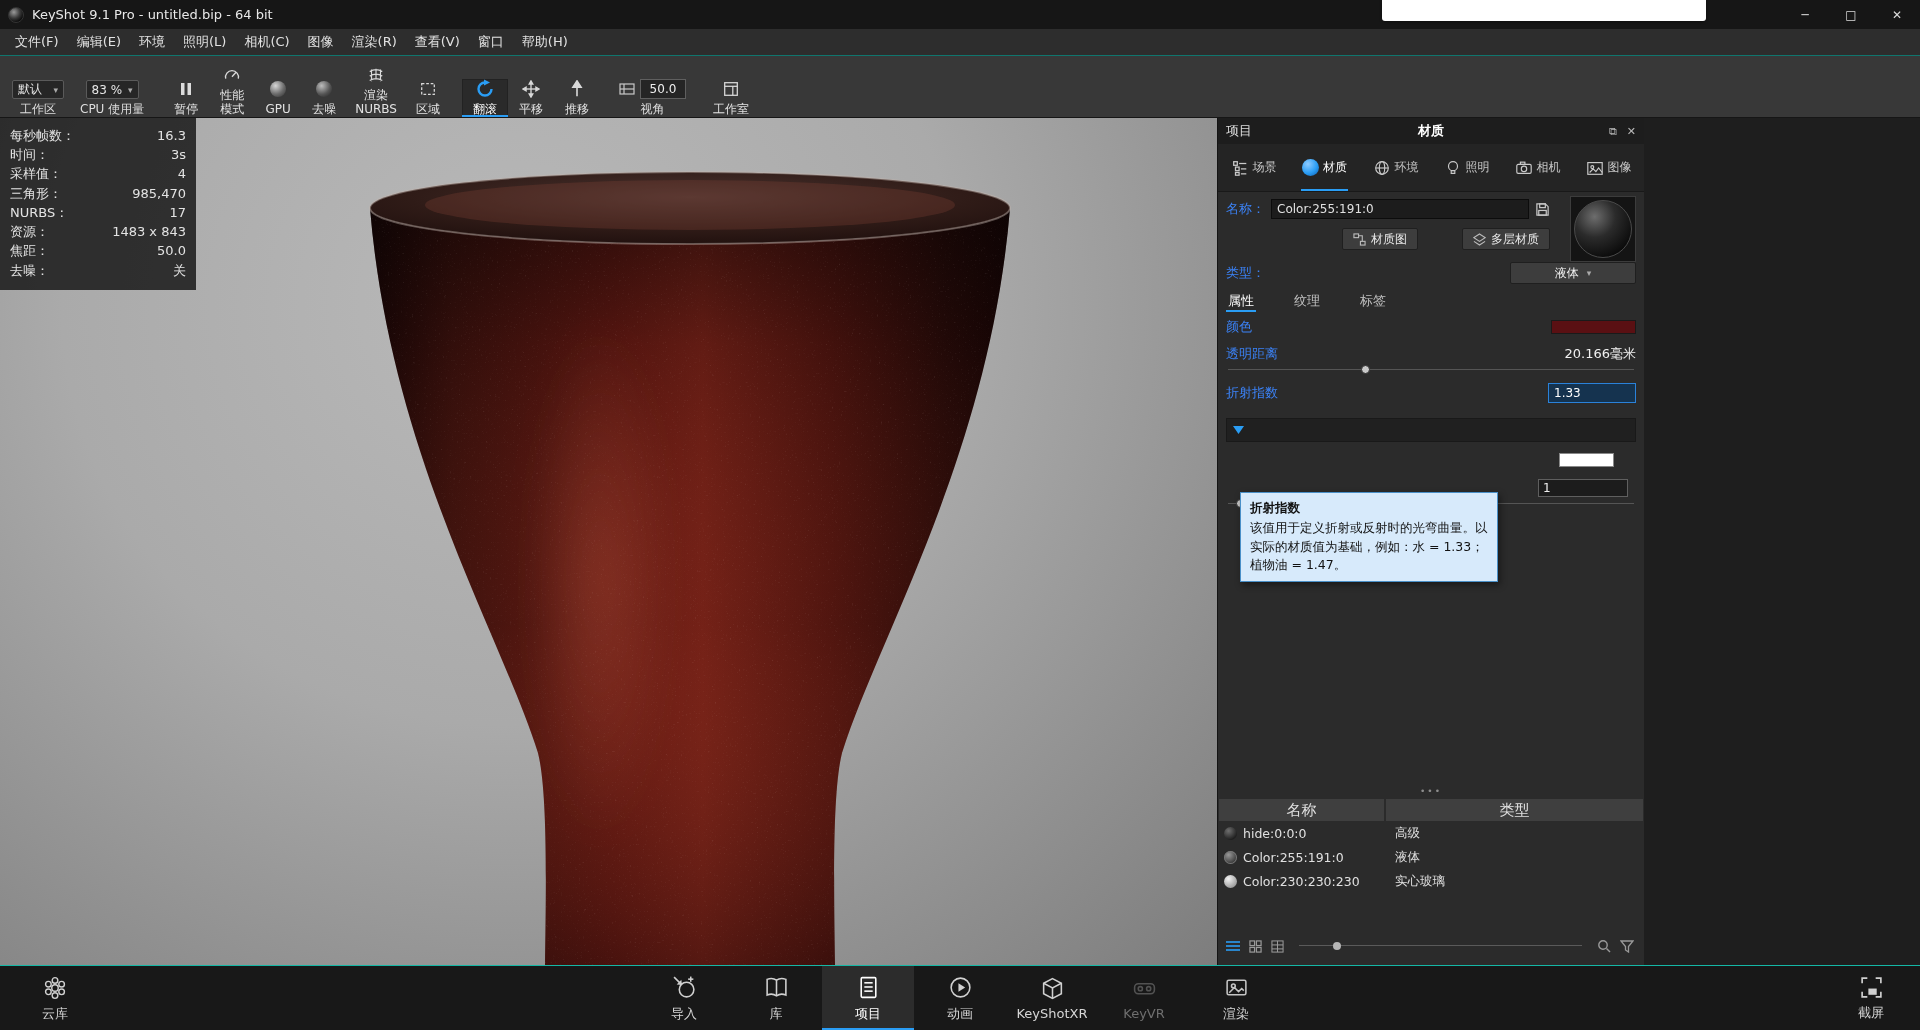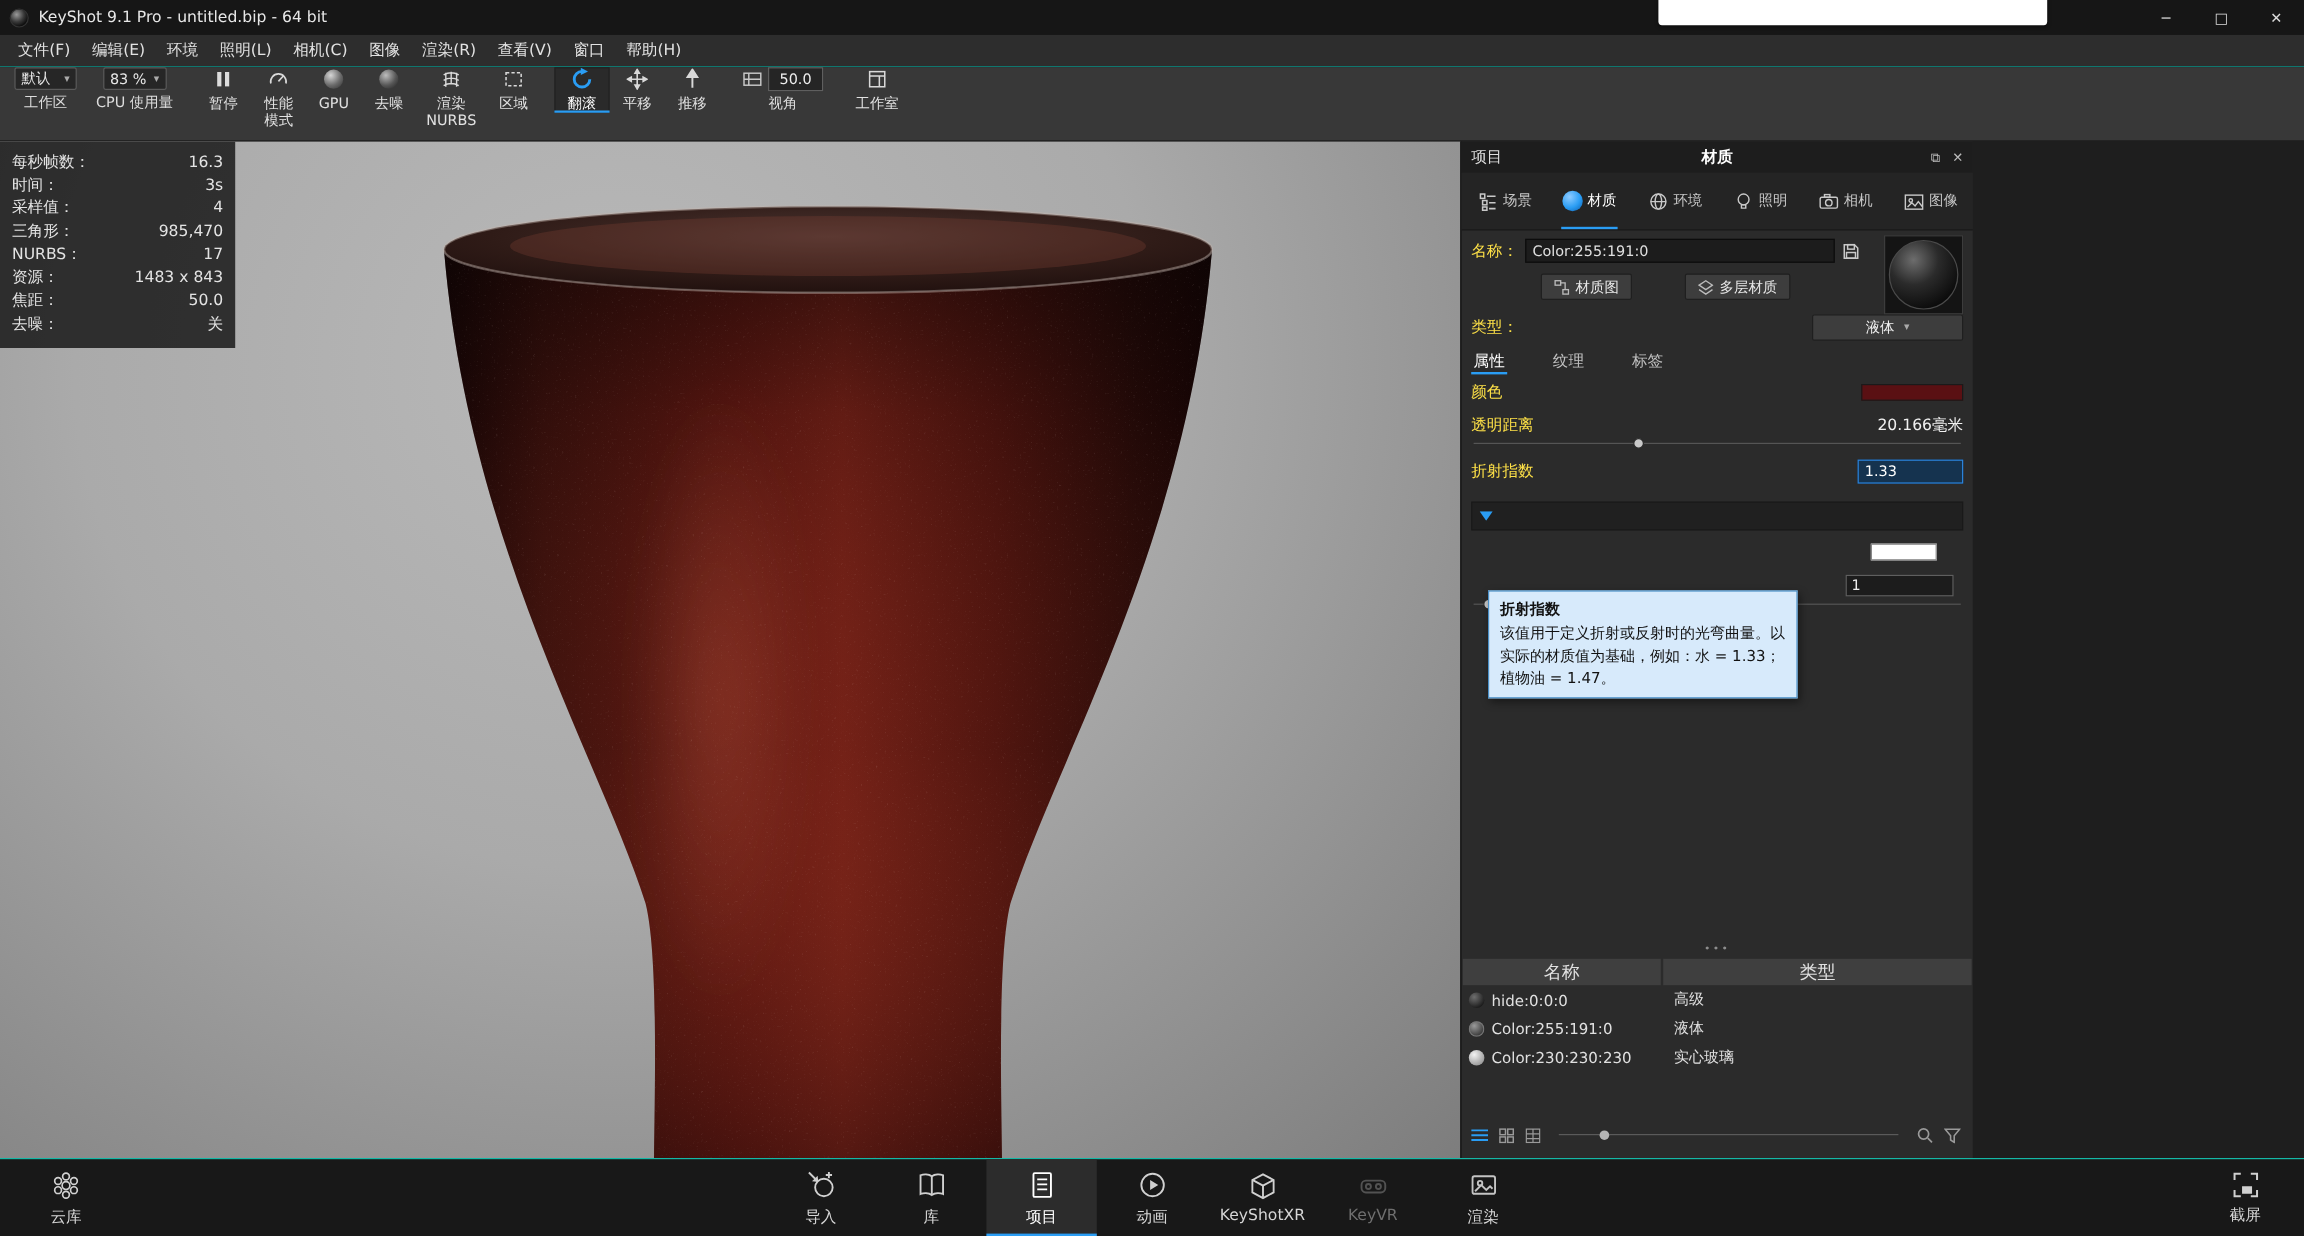--- a/index.html
+++ b/index.html
@@ -14,21 +14,21 @@
   .title-text{font-size:13px}
   .title-overlay{position:absolute;left:1382px;top:0;width:324px;height:21px;background:#ffffff;border-radius:0 0 3px 3px;box-shadow:0 1px 3px rgba(0,0,0,.4)}
   .win-controls{margin-left:auto;display:flex;height:100%}
   .win-btn{width:46px;height:100%;display:flex;align-items:center;justify-content:center;font-size:12px;color:#dcdcdc}
 
   
   .menubar{height:27px;background:#2d2d2d;border-bottom:1px solid #0f766e;display:flex;align-items:center;padding-left:6px;color:#e2e2e2}
   .menu-item{padding:0 9px;height:100%;display:flex;align-items:center;white-space:nowrap}
 
   
-  .toolbar{height:62px;background:#383838;border-bottom:1px solid #161616;display:flex;align-items:flex-start;padding-left:4px}
+  .toolbar{height:62px;background:#383838;border-bottom:1px solid #161616;display:flex;align-items:flex-end;padding-left:4px}
   .tsep{width:1px;background:#262626;margin:8px 5px}
   .stack{display:flex;flex-direction:column;align-items:center;justify-content:center;gap:4px;padding:0 8px}
   .dropdown-sm{background:#262626;border:1px solid #5a5a5a;border-radius:2px;height:19px;min-width:52px;
     display:flex;align-items:center;justify-content:space-between;gap:6px;padding:0 5px;font-size:12px;color:#e6e6e6}
   .caret{font-size:9px;color:#aaa}
   .tbtn{display:flex;flex-direction:column;align-items:center;justify-content:center;gap:4px;min-width:46px;padding:0 8px;color:#e2e2e2;font-size:12px}
   .tbtn .ticon{height:20px;display:flex;align-items:center;justify-content:center}
   .tlabel{text-align:center;line-height:1.15;white-space:pre-line;font-size:12px}
   .tbtn.active{background:#2a2a2a;box-shadow:inset 0 -2px 0 #2a9df4,inset 0 0 0 1px #222}
   .tbtn.active .tlabel{color:#fff}
@@ -56,27 +56,27 @@
 
   .panel-tabs{height:48px;background:#242424;border-bottom:1px solid #191919;display:flex;flex:0 0 auto}
   .ptab{flex:1;display:flex;align-items:center;justify-content:center;gap:4px;color:#c6c6c6;font-size:12px;position:relative}
   .ptab.active{color:#fff}
   .ptab.active::after{content:"";position:absolute;bottom:0;left:12px;right:12px;height:2px;background:#2a9df4}
   .tabsphere{width:17px;height:17px;border-radius:50%;background:radial-gradient(circle at 35% 30%,#cfcfcf,#5f5f5f 60%,#222)}
   .tabsphere.blue{background:radial-gradient(circle at 35% 30%,#8ecbff,#2a9df4 55%,#0c5aa8)}
 
   .panel-body{flex:1 1 auto;position:relative;padding:0 8px}
   .row{display:flex;align-items:center}
-  .lbl{color:#fde047;white-space:nowrap}
+  .lbl{color:#3b82f6;white-space:nowrap}
   .name-row{margin-top:4px;height:26px;display:flex;align-items:center;gap:6px;padding-right:86px}
   .name-input{flex:1;height:20px;background:#1c1c1c;border:1px solid #0c0c0c;color:#e0e0e0;font-size:12px;padding:0 5px;font-family:inherit}
   .preview-frame{position:absolute;top:4px;right:8px;width:66px;height:66px;background:#141414;border:1px solid #3c3c3c;display:flex;align-items:center;justify-content:center}
   .preview-ball{width:58px;height:58px;border-radius:50%;border:1px solid #4a4a4a;
     background:radial-gradient(circle at 35% 28%,#6d6d6d 0%,#2b2b2b 38%,#0b0b0b 78%)}
-  .btn-row{margin-top:6px;height:22px;display:flex;gap:44px;justify-content:center;padding-right:86px}
+  .btn-row{margin-top:6px;height:22px;display:flex;gap:44px;justify-content:flex-end;padding-right:86px}
   .pbtn{height:22px;background:#3d3d3d;border:1px solid #1f1f1f;border-radius:2px;display:flex;align-items:center;gap:5px;padding:0 10px;font-size:12px;color:#e8e8e8}
   .type-row{margin-top:12px;height:22px}
   .type-dd{margin-left:auto;width:126px;height:22px;background:#3d3d3d;border:1px solid #1f1f1f;border-radius:2px;display:flex;align-items:center;justify-content:center;gap:8px;font-size:12px;color:#f0f0f0}
   .subtabs{margin-top:6px;height:22px;display:flex;justify-content:flex-start;gap:36px}
   .stab{color:#c0c0c0;font-size:13px;padding:2px 2px 3px}
   .stab.active{color:#fff;border-bottom:2px solid #2a9df4}
   .color-row{margin-top:6px;height:18px}
   .swatch{margin-left:auto;width:85px;height:14px;border:1px solid #1a1a1a}
   .transp-row{margin-top:8px;height:20px}
   .val{margin-left:auto;color:#f0f0f0}

